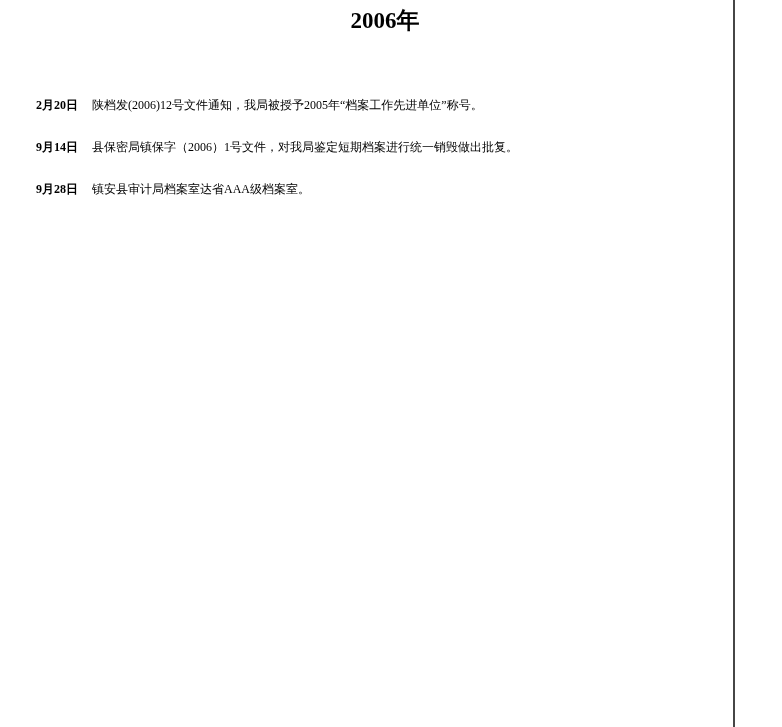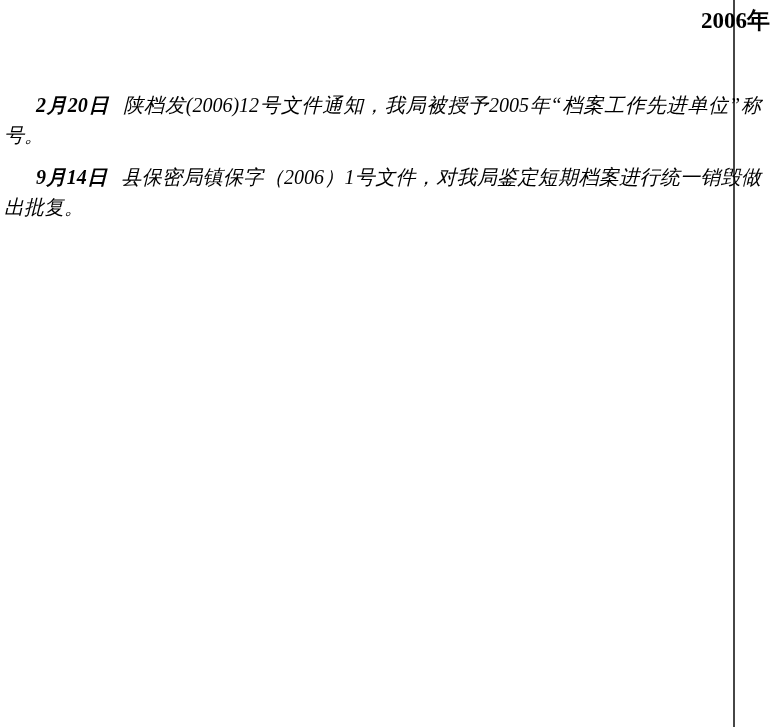--- a/index.html
+++ b/index.html
@@ -27,34 +27,33 @@
   .doc {
     position: relative;
     z-index: 1;
   }
   .doc-title {
     width: 770px;
     margin: 6px 0 0 0;
     font-size: 23px;
     line-height: 30px;
     font-weight: bold;
-    text-align: right;
+    text-align: center;
   }
   .content {
     margin-top: 54px;
     padding-left: 4px;
   }
   .entry {
     width: 757px;
     margin: 0 0 12px 0;
-    font-size: 20px;
+    font-size: 12px;
     line-height: 30px;
     text-indent: 32px;
     text-align: justify;
-    font-style: italic;
   }
   .entry .date {
     font-weight: bold;
   }
   .entry .text {
     margin-left: 14px;
   }
 </style>
 </head>
 <body>
@@ -67,15 +66,16 @@
   <div class="content">
     <p class="entry"><span class="date">2月20日</span><span class="text">陕档发(2006)12号文件通知，我局被授予2005年“档案工作先进单位”称号。</span></p>
 
 
 
 
 
 
     <p class="entry"><span class="date">9月14日</span><span class="text">县保密局镇保字（2006）1号文件，对我局鉴定短期档案进行统一销毁做出批复。</span></p>
 
+    <p class="entry"><span class="date">9月28日</span><span class="text">镇安县审计局档案室达省AAA级档案室。</span></p>
 
   </div>
 </div>
 
 </body></html>

